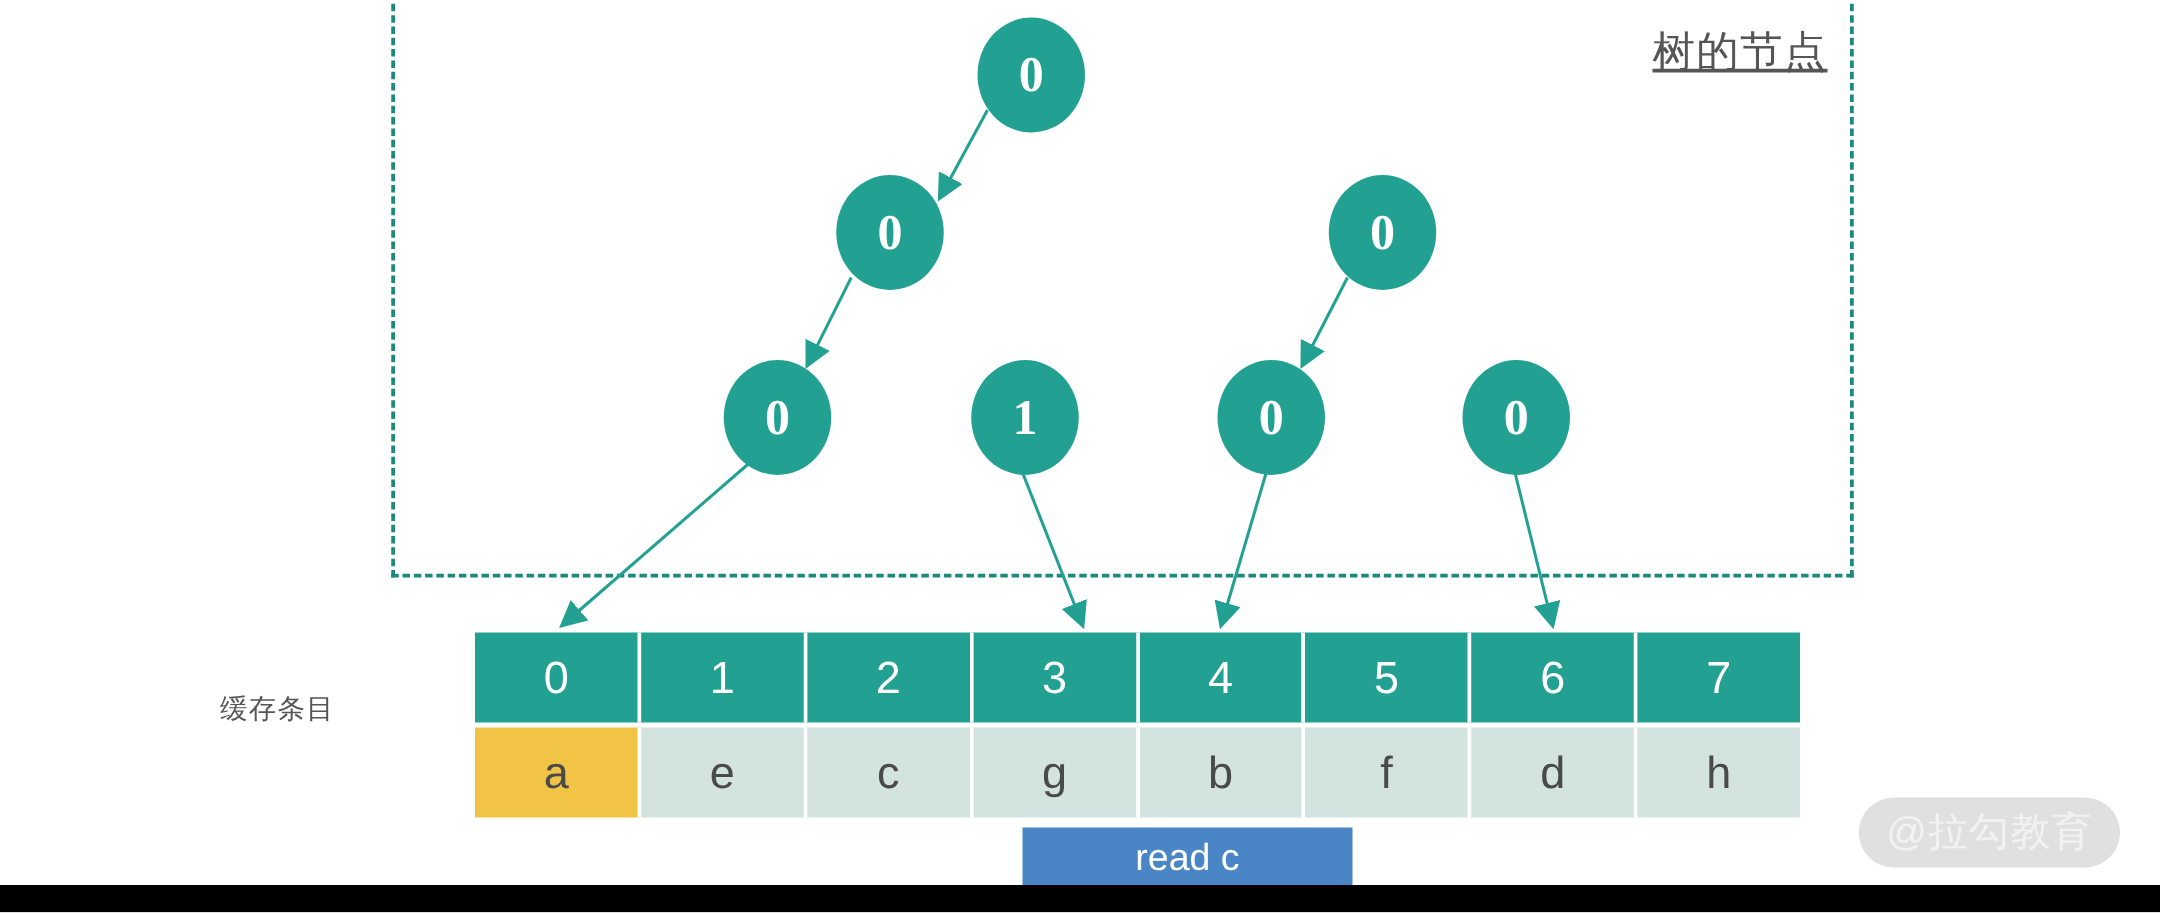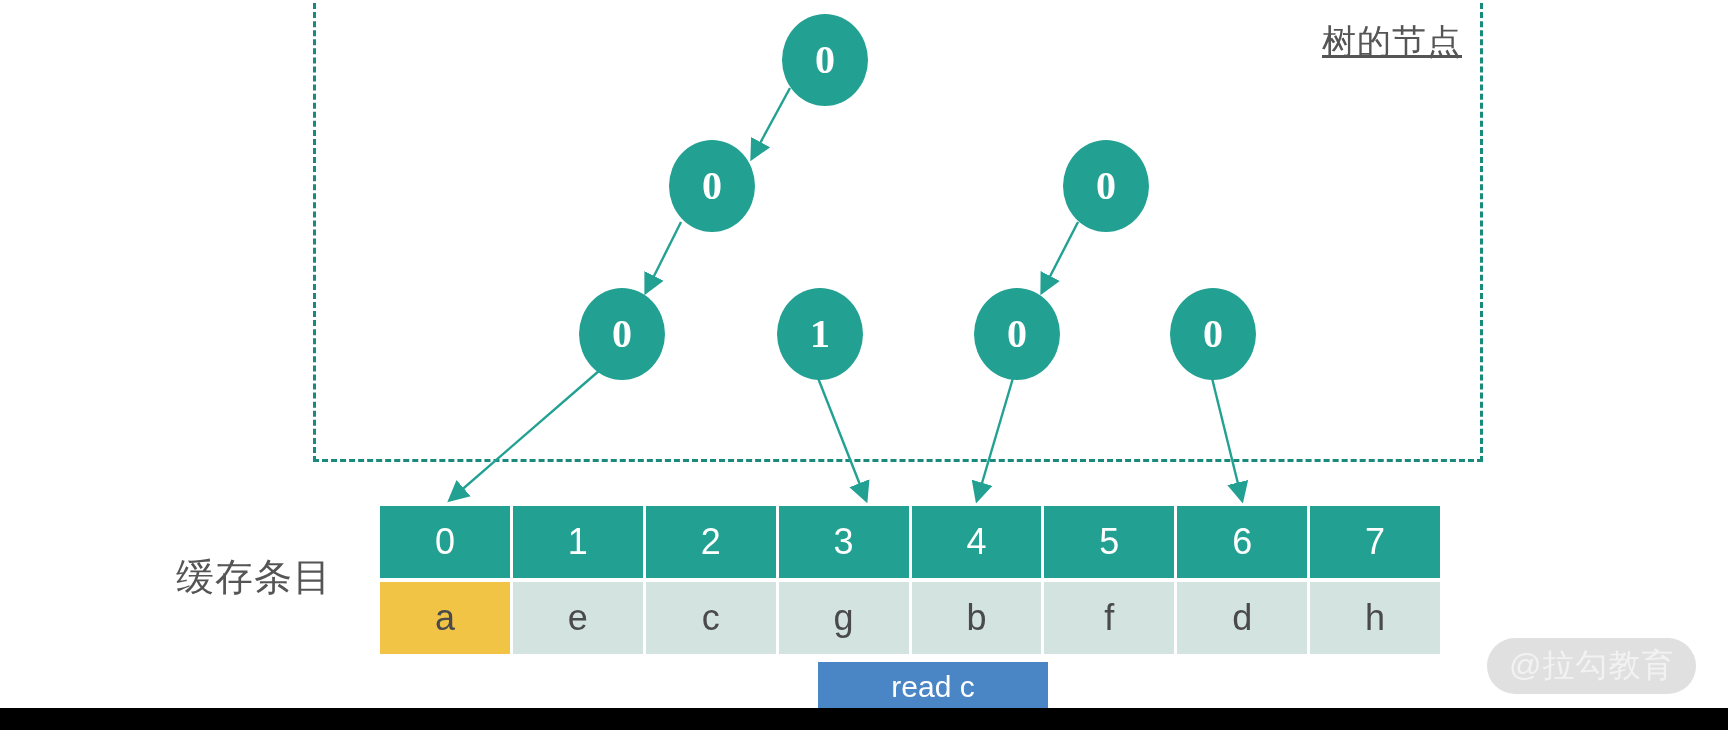--- a/index.html
+++ b/index.html
@@ -63,21 +63,21 @@
     font-size: 40px;
     font-weight: bold;
     font-family: "Liberation Serif", "DejaVu Serif", serif;
     line-height: 1;
   }
   
   #cache-label {
     position: absolute;
     left: 176px;
     top: 552px;
-    font-size: 38px;
+    font-size: 22px;
     color: #555555;
     letter-spacing: 1px;
     white-space: nowrap;
   }
   #cache-table {
     position: absolute;
     left: 380px;
     top: 506px;
     width: 1060px;
   }
@@ -107,21 +107,21 @@
   }
   .data-cell.highlight {
     background: #f2c446;
     color: #4a4a4a;
   }
   
   #read-button {
     position: absolute;
     left: 818px;
     top: 662px;
-    width: 230px;
+    width: 264px;
     height: 50px;
     background: #4a86c5;
     color: #ffffff;
     display: flex;
     align-items: center;
     justify-content: center;
     font-size: 30px;
     box-sizing: border-box;
   }
   

